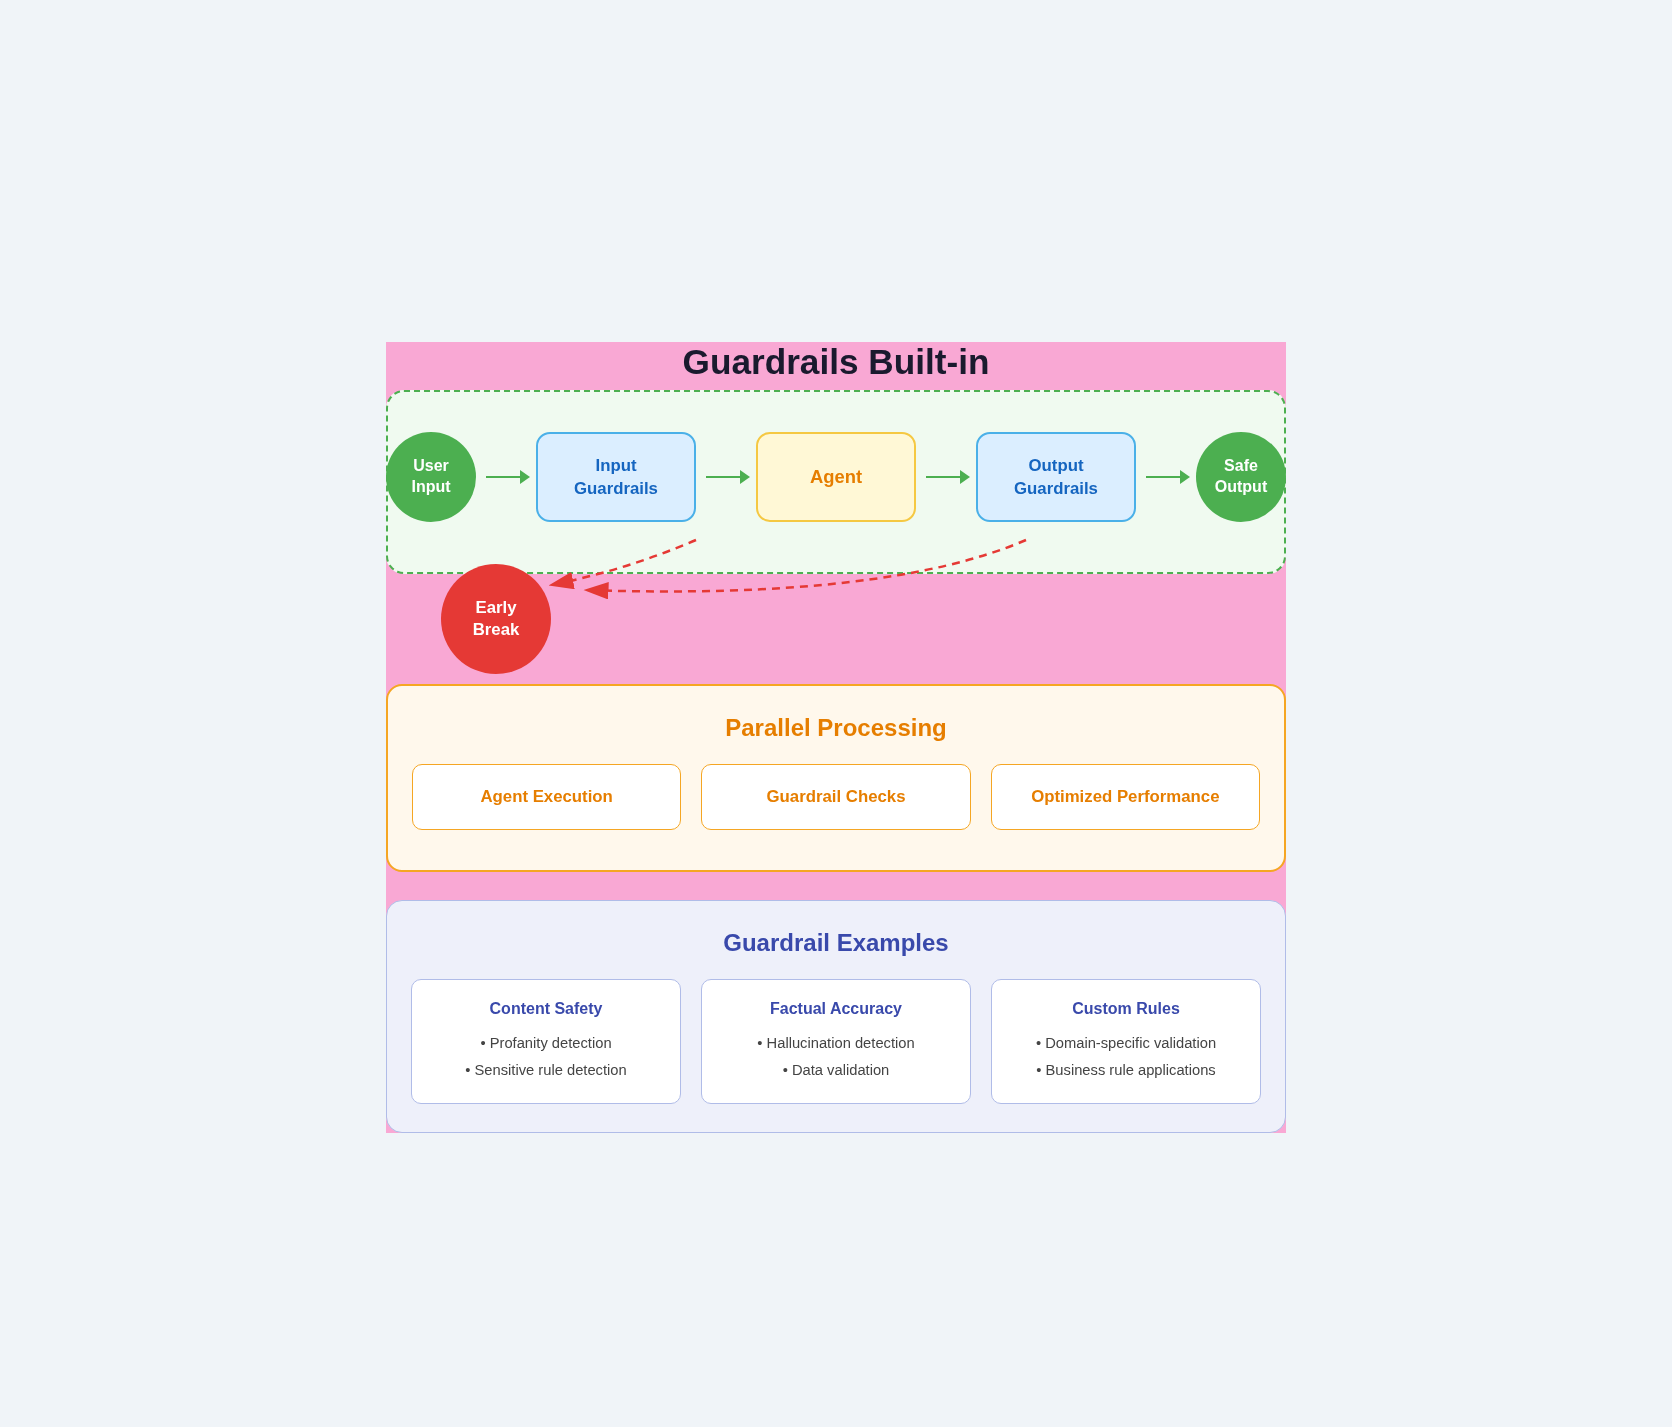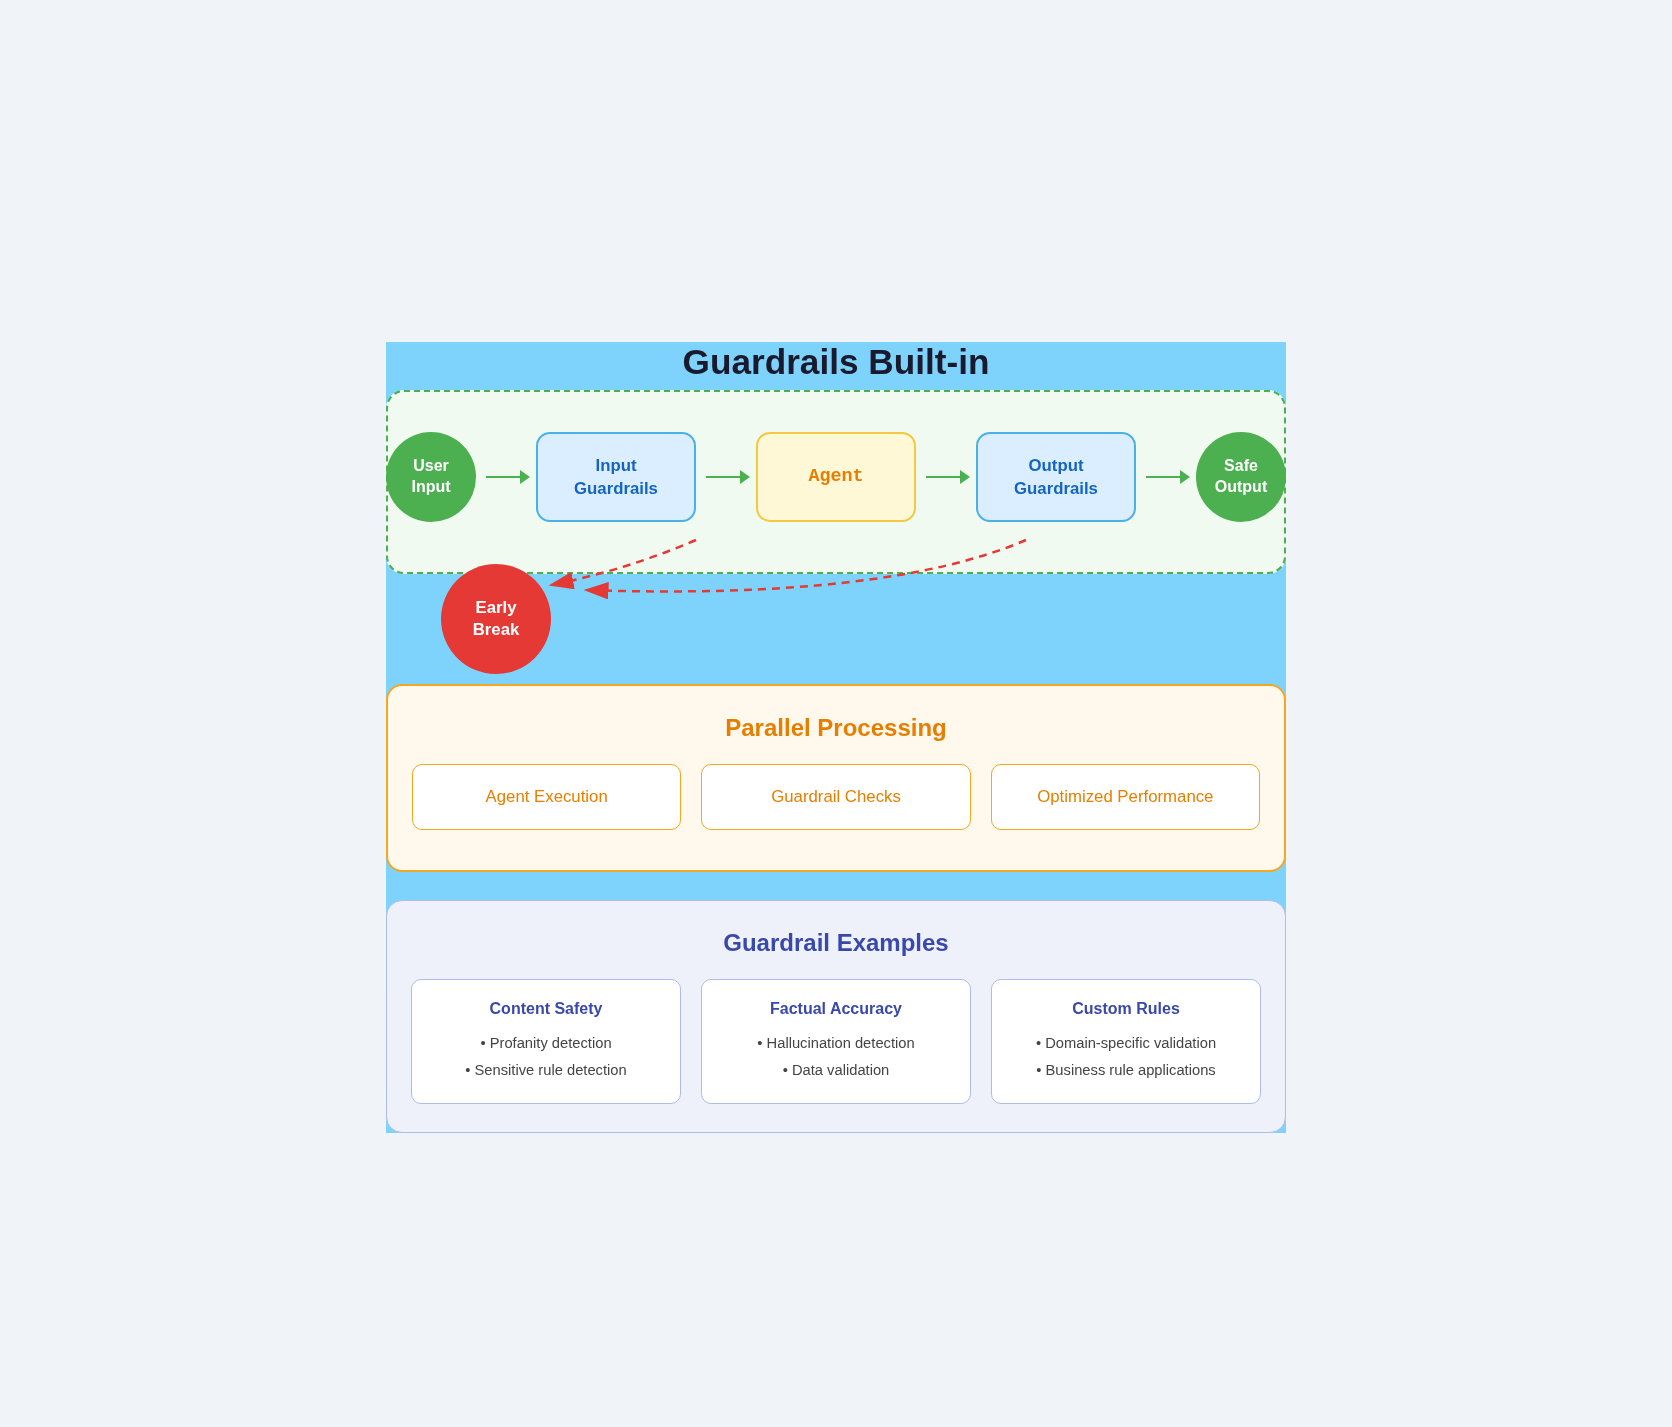--- a/index.html
+++ b/index.html
@@ -7,21 +7,21 @@
       background: #f0f4f8;
       font-family: 'Segoe UI', Arial, sans-serif;
       display: flex;
       justify-content: center;
       align-items: center;
       min-height: 100vh;
       padding: 40px 20px;
     }
     .page-container {
       width: 900px;
-      background: #7dd3fc;
+      background: #f9a8d4;
       margin-top: 48px;
     }
     .page-title {
       text-align: center;
       font-size: 2.2rem;
       font-weight: 800;
       color: #1a1a2e;
       margin-bottom: 8px;
     }
     .page-subtitle {
@@ -87,21 +87,20 @@
       display: flex;
       align-items: center;
       justify-content: center;
       font-weight: 700;
       font-size: 1.15rem;
       color: #e67e00;
       text-align: center;
       line-height: 1.4;
       padding: 28px;
       flex-shrink: 0;
-      font-family: Liberation Mono, monospace;
     }
     .flow-arrow {
       width: 60px;
       display: flex;
       align-items: center;
       justify-content: center;
       flex-shrink: 0;
       position: relative;
     }
     .flow-arrow::before {
@@ -174,21 +173,21 @@
       justify-content: center;
     }
     .parallel-box {
       flex: 1;
       border: 1.5px solid #f5a623;
       border-radius: 10px;
       background: #fff;
       padding: 22px 10px;
       text-align: center;
       font-size: 1.05rem;
-      font-weight: 400;
+      font-weight: 700;
       color: #e67e00;
     }
 
     
     .guardrail-section {
       background: #eef0fa;
       border: 1.5px solid #b0bce8;
       border-radius: 16px;
       padding: 28px 24px 28px 24px;
       margin-top: 28px;

